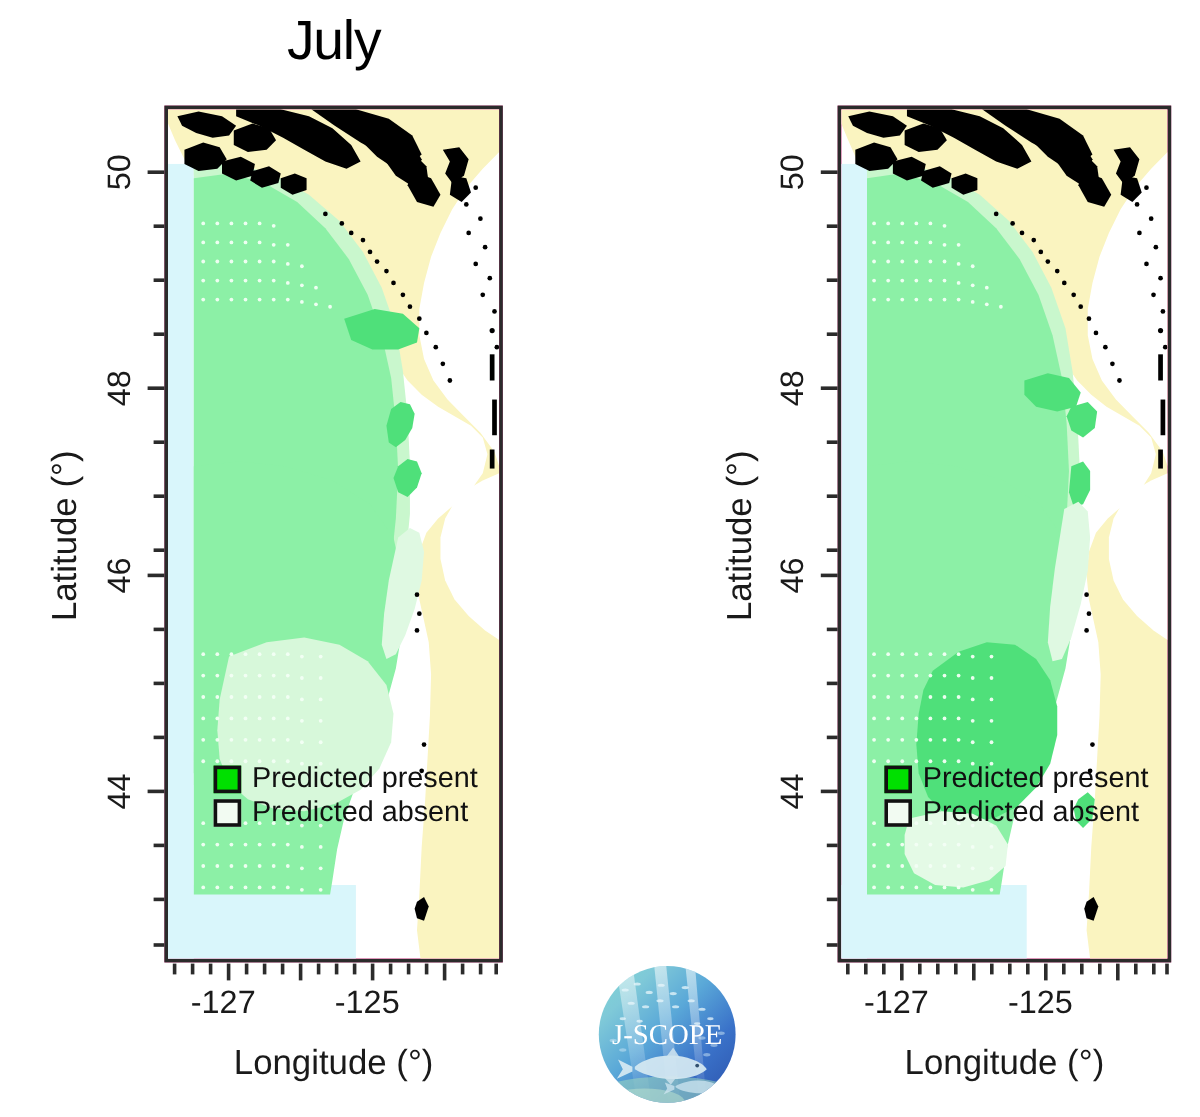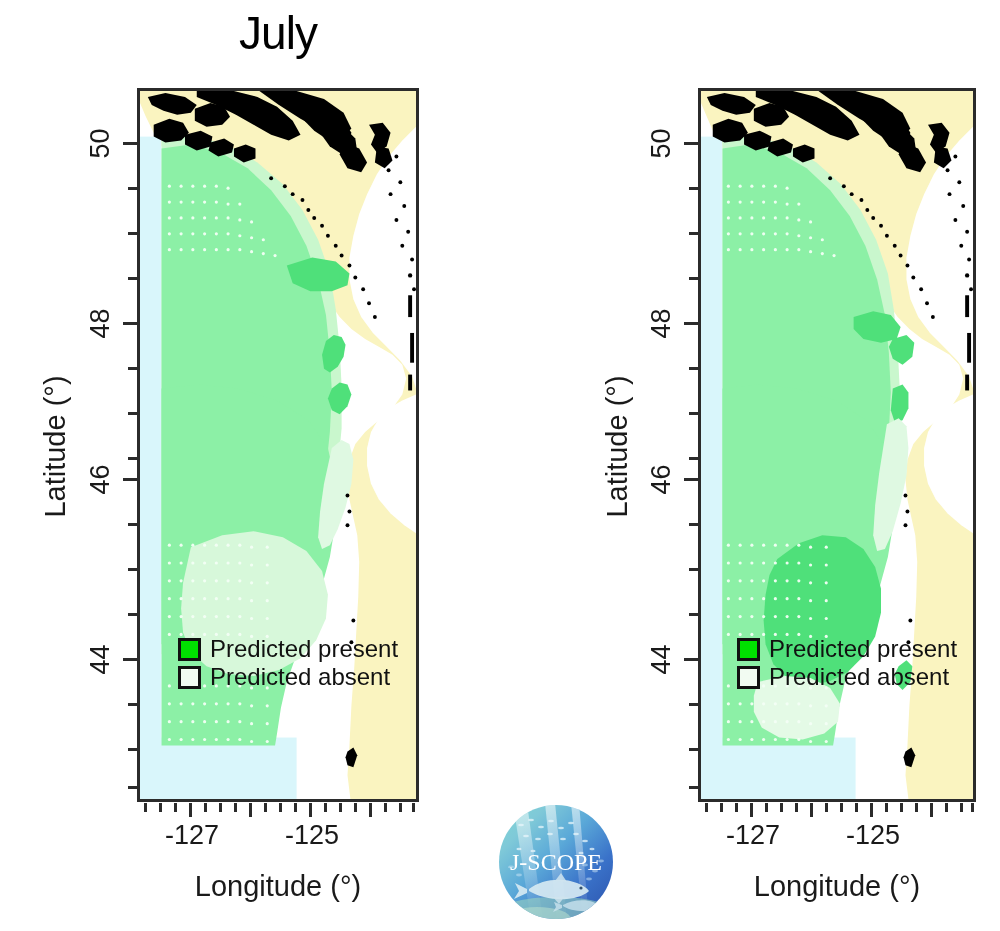--- a/index.html
+++ b/index.html
@@ -67,21 +67,21 @@
     transform: rotate(-90deg);
     transform-origin: center center;
     white-space: nowrap;
     font-family: "Liberation Sans", sans-serif;
   }
   .xlabel-val {
     position: absolute;
     font-size: 27px;
     color: #1a1a1a;
     white-space: nowrap;
-    text-align: right;
+    text-align: left;
     font-family: "Liberation Sans", sans-serif;
   }
 
   
   .axis-title-y {
     position: absolute;
     font-size: 29px;
     color: #1a1a1a;
     transform: rotate(-90deg);
     transform-origin: center center;

